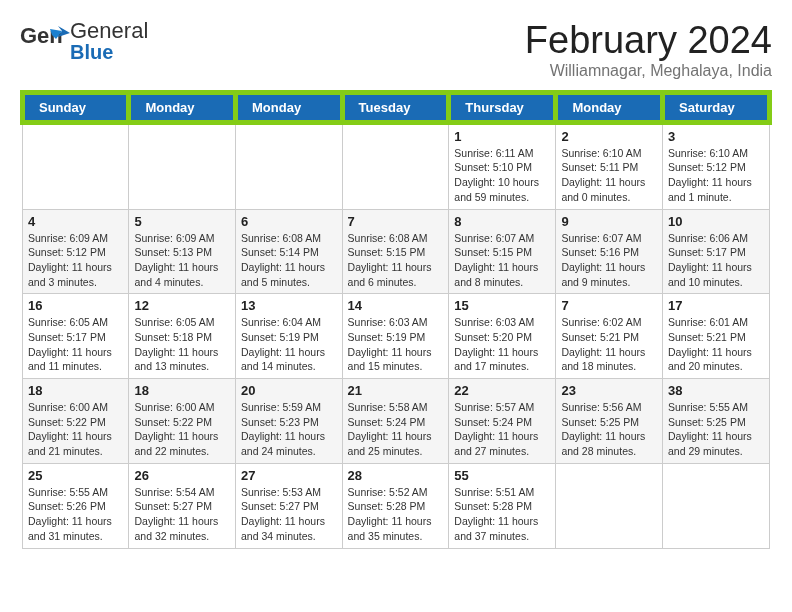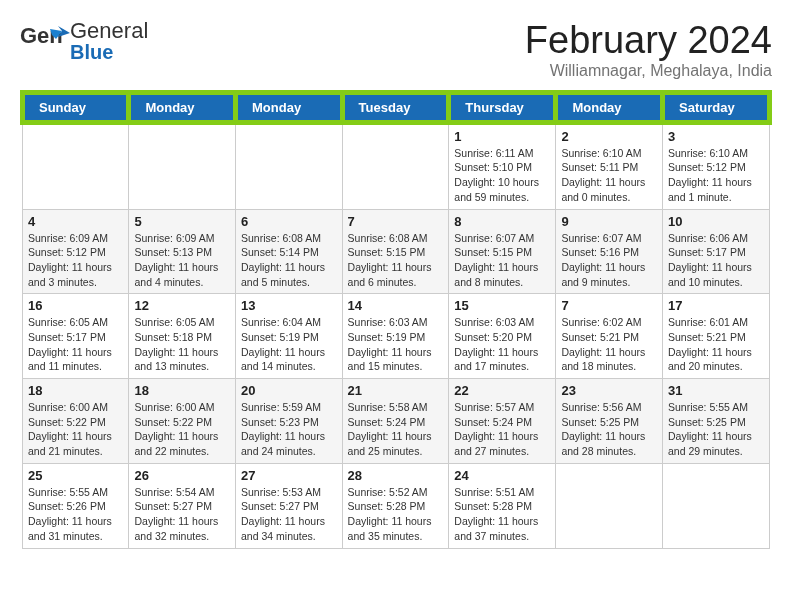--- a/index.html
+++ b/index.html
@@ -216,21 +216,21 @@
         </td>
         <td>
           <span class="day-num">22</span>
           <div class="day-info">Sunrise: 5:57 AM<br>Sunset: 5:24 PM<br>Daylight: 11 hours<br>and 27 minutes.</div>
         </td>
         <td>
           <span class="day-num">23</span>
           <div class="day-info">Sunrise: 5:56 AM<br>Sunset: 5:25 PM<br>Daylight: 11 hours<br>and 28 minutes.</div>
         </td>
         <td>
-          <span class="day-num">31</span>
+          <span class="day-num">38</span>
           <div class="day-info">Sunrise: 5:55 AM<br>Sunset: 5:25 PM<br>Daylight: 11 hours<br>and 29 minutes.</div>
         </td>
       </tr>
       <tr>
         <td>
           <span class="day-num">25</span>
           <div class="day-info">Sunrise: 5:55 AM<br>Sunset: 5:26 PM<br>Daylight: 11 hours<br>and 31 minutes.</div>
         </td>
         <td>
           <span class="day-num">26</span>
@@ -238,20 +238,20 @@
         </td>
         <td>
           <span class="day-num">27</span>
           <div class="day-info">Sunrise: 5:53 AM<br>Sunset: 5:27 PM<br>Daylight: 11 hours<br>and 34 minutes.</div>
         </td>
         <td>
           <span class="day-num">28</span>
           <div class="day-info">Sunrise: 5:52 AM<br>Sunset: 5:28 PM<br>Daylight: 11 hours<br>and 35 minutes.</div>
         </td>
         <td>
-          <span class="day-num">24</span>
+          <span class="day-num">55</span>
           <div class="day-info">Sunrise: 5:51 AM<br>Sunset: 5:28 PM<br>Daylight: 11 hours<br>and 37 minutes.</div>
         </td>
         <td class="empty-cell"></td>
         <td class="empty-cell"></td>
       </tr>
     </tbody>
 </table>
 
 </body></html>

